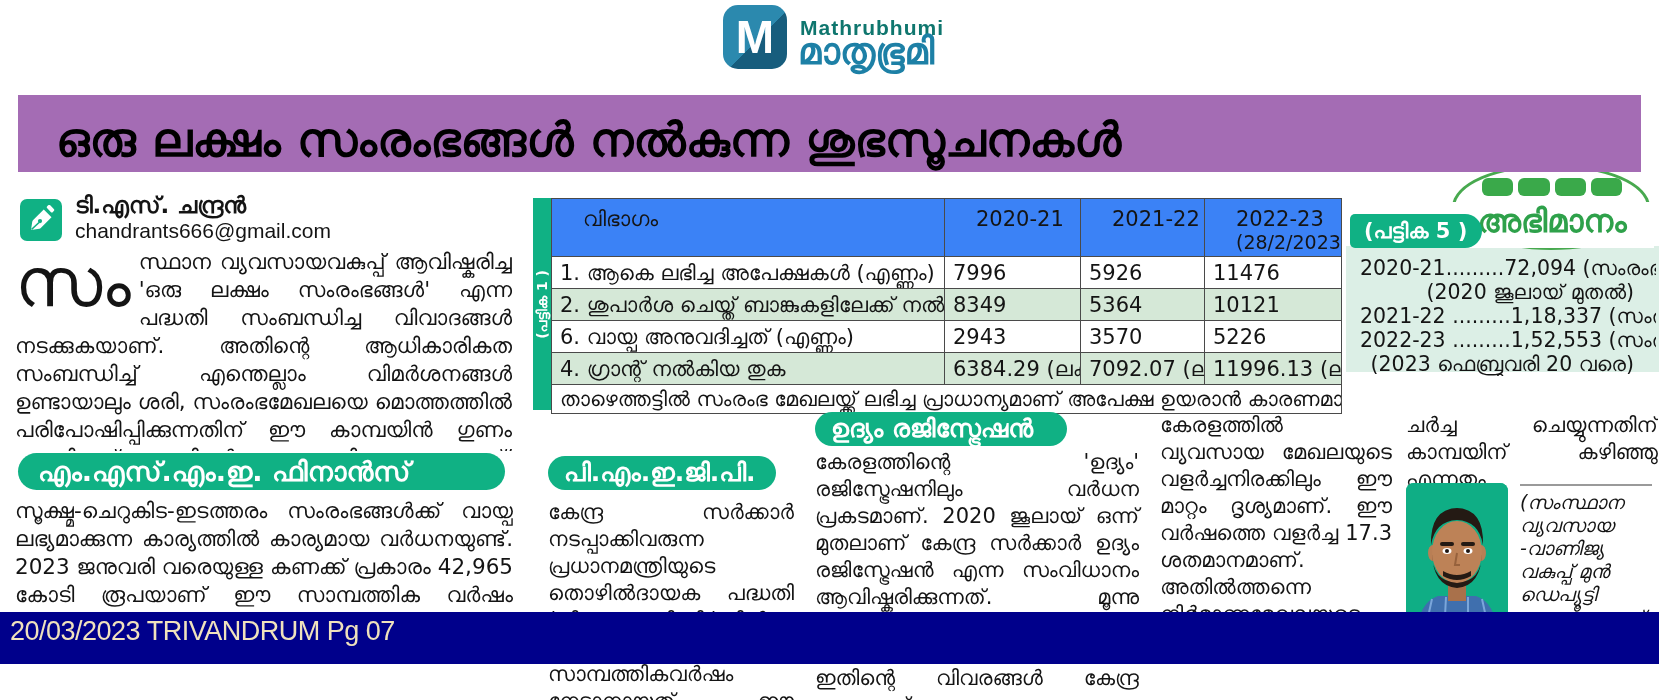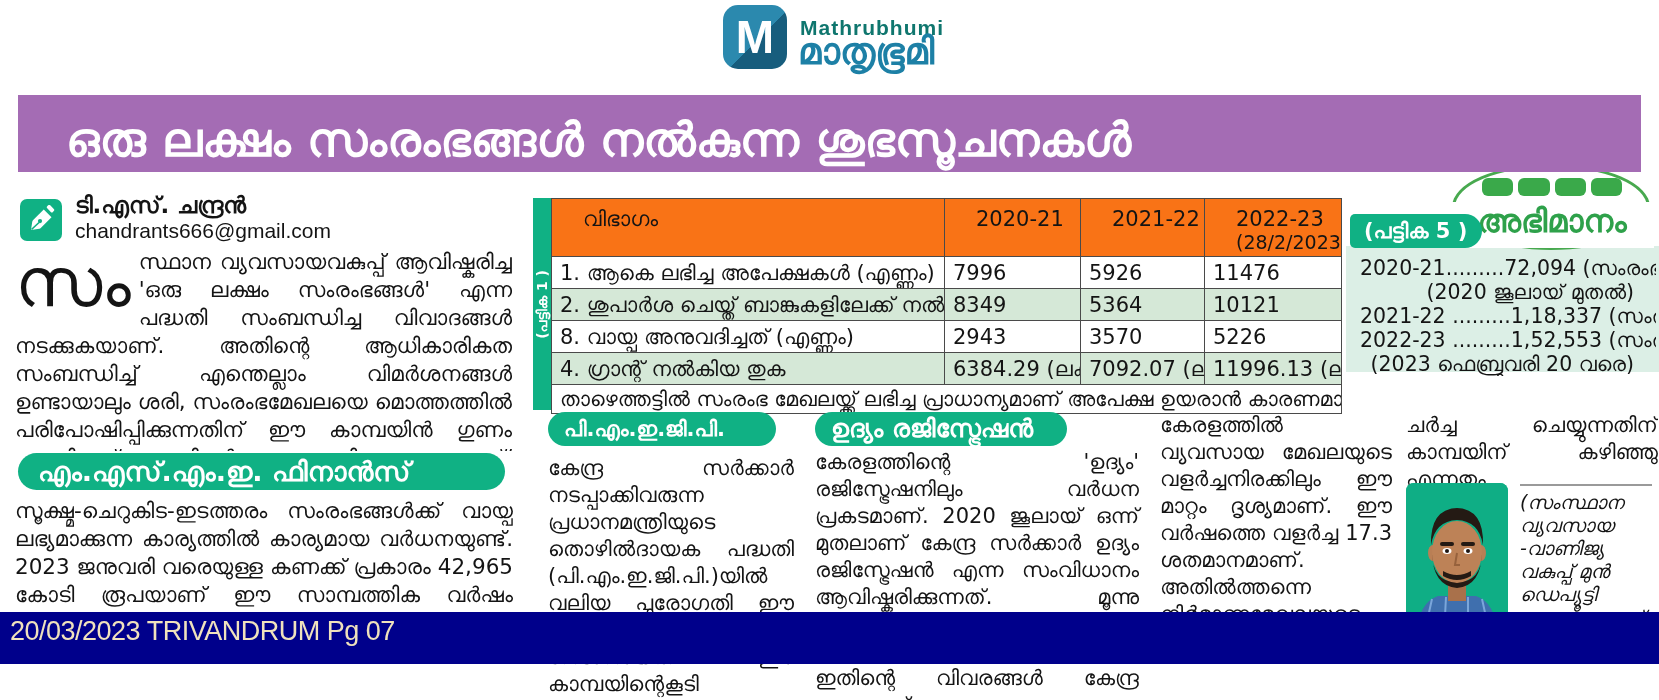--- a/index.html
+++ b/index.html
@@ -18,21 +18,21 @@
   }
   .m-square span { color:#fff; font-weight:bold; font-size:46px; font-family:"Liberation Sans",sans-serif; }
   .m-en { left:800px; top:16px; font-size:21px; font-weight:bold; letter-spacing:1px; color:#0f766e; font-family:"Liberation Sans",sans-serif; }
   .m-ml { left:798px; top:30px; font-size:37px; font-weight:bold; color:#1d80a6; white-space:nowrap; }
 
   
   .banner {
     left:18px; top:95px; width:1623px; height:77px; background:#a46cb4; z-index:3;
     display:flex; align-items:center; overflow:hidden;
   }
-  .banner h1 { color:#ffffff; font-size:47px; font-weight:bold; padding-left:48px; white-space:nowrap;margin-top:13px; }
+  .banner h1 { color:#000000; font-size:47px; font-weight:bold; padding-left:38px; white-space:nowrap;margin-top:13px; }
 
   
   .pen-box { left:20px; top:199px; width:42px; height:42px; border-radius:7px; background:#10b184;
     display:flex; align-items:center; justify-content:center; }
   .author-name { left:75px; top:192px; font-size:23px; font-weight:bold; white-space:nowrap; }
   .author-email { left:75px; top:219px; font-size:21px; font-family:"Liberation Sans",sans-serif; white-space:nowrap; }
 
   
   .lead { left:15px; top:248px; width:497px; height:203px; overflow:hidden;
     font-size:21.5px; line-height:28px; text-align:justify; }
@@ -45,32 +45,32 @@
   .pill-msme { left:18px; top:453px; width:487px; height:37px; font-size:27px; padding-left:20px; }
   .msme-body { left:15px; top:497px; width:498px; height:145px; overflow:hidden;
     font-size:21.5px; line-height:28px; text-align:justify; }
 
   
   .t-strip { left:533px; top:198px; width:18px; height:212px; background:#10b184;
     display:flex; align-items:center; justify-content:center; }
   .t-strip span { writing-mode:vertical-rl; transform:rotate(180deg); color:#fff; font-size:14px; font-weight:bold; white-space:nowrap; }
   table.t1 { left:551px; top:198px; width:790px; border-collapse:collapse; table-layout:fixed; position:absolute; background:#fff; }
   table.t1 td { border:1px solid #4a4a4a; font-size:21px; padding:2px 8px; overflow:hidden; white-space:nowrap; }
-  table.t1 tr.hdr td { background:#f97316; height:58px; vertical-align:top; padding-top:8px;padding-left:31px; }
+  table.t1 tr.hdr td { background:#3b82f6; height:58px; vertical-align:top; padding-top:8px;padding-left:31px; }
   table.t1 tr.r td { height:32px; }
   table.t1 tr.alt td { background:#d5e8d7; }
   table.t1 tr.fnote td { border-top:1px solid #4a4a4a; height:26px; font-size:20.5px; }
   .hdr2 { display:block; font-size:19px; }
 
   
   .colA { left:548px; top:412px; width:246px; }
   .colB { left:815px; top:412px; width:324px; }
   .colC { left:1160px; top:412px; width:232px; height:228px; overflow:hidden; }
   .colD { left:1406px; top:412px; width:252px; }
-  .pill-a { width:228px; height:34px; font-size:21px; padding-left:16px; border-radius:18px; margin-bottom:9px; }
+  .pill-a { width:228px; height:34px; font-size:25px; padding-left:16px; border-radius:18px; margin-bottom:9px;margin-top:44px; }
   .pill-b { width:252px; height:34px; font-size:25px; padding-left:16px; border-radius:18px; margin-bottom:3px; }
   .coltext { font-size:21px; line-height:27px; text-align:justify; }
   .colD .coltext { height:84px; overflow:hidden; }
 
   
   .photo { left:1406px; top:483px; width:102px; height:152px; border-radius:8px; overflow:hidden; background:#0fae85; }
   .caption { left:1520px; top:491px; width:138px; font-size:19px; line-height:23px; font-style:italic; }
   .cap-rule { left:1520px; top:484px; width:132px; height:2px; background:#9a9a9a; }
 
   
@@ -153,21 +153,21 @@
       <td>5926</td>
       <td>11476</td>
     </tr>
     <tr class="r alt">
       <td>2. ശുപാർശ ചെയ്ത് ബാങ്കുകളിലേക്ക് നൽകിയത് (എണ്ണം)</td>
       <td>8349</td>
       <td>5364</td>
       <td>10121</td>
     </tr>
     <tr class="r">
-      <td>8. വായ്പ അനുവദിച്ചത് (എണ്ണം)</td>
+      <td>6. വായ്പ അനുവദിച്ചത് (എണ്ണം)</td>
       <td>2943</td>
       <td>3570</td>
       <td>5226</td>
     </tr>
     <tr class="r alt">
       <td>4. ഗ്രാന്റ് നൽകിയ തുക</td>
       <td>6384.29 (ലക്ഷം)</td>
       <td>7092.07 (ലക്ഷം)</td>
       <td>11996.13 (ലക്ഷം)</td>
     </tr>

